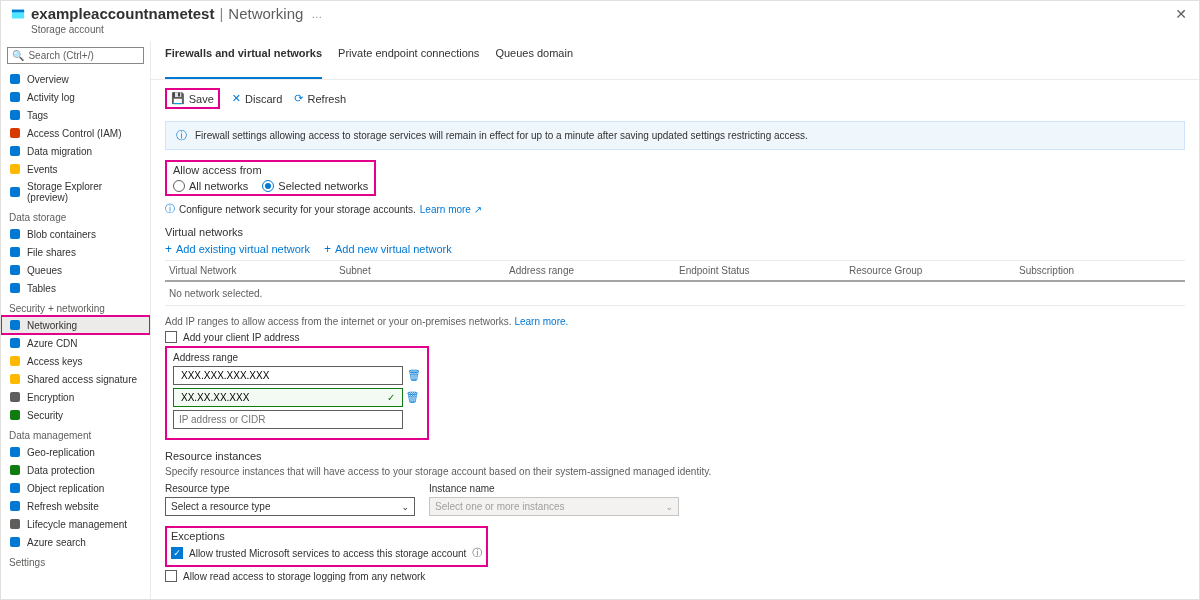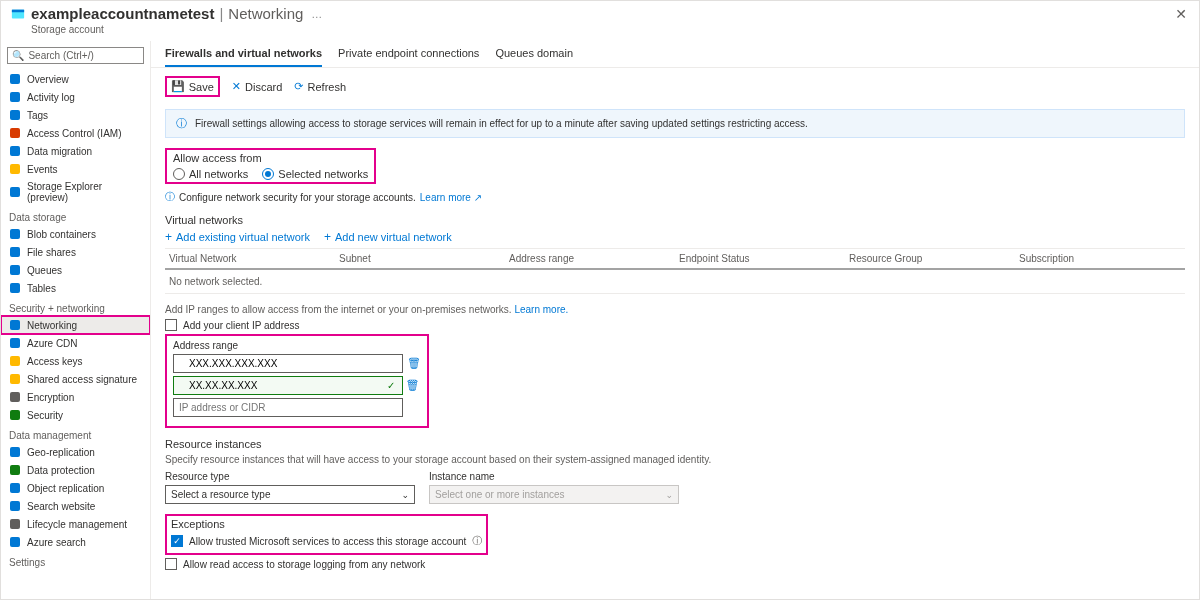--- a/index.html
+++ b/index.html
@@ -16,21 +16,21 @@
   .body { display: flex; flex: 1; min-height: 0; }
   .sidebar { width: 150px; border-right: 1px solid #edebe9; overflow-y: auto; padding: 4px 0; }
   .search-box { margin: 2px 6px 6px 6px; display: flex; align-items: center; border: 1px solid #8a8886; padding: 2px 4px; font-size: 10px; color: #605e5c; }
   .search-box .mag { margin-right: 4px; font-size: 10px; }
   .nav-item { display: flex; align-items: center; padding: 3px 8px; font-size: 10px; color: #323130; cursor: pointer; }
   .nav-item.active { background: #edebe9; }
   .nav-item .nav-icon { width: 12px; height: 12px; margin-right: 6px; flex-shrink: 0; }
   .nav-group { padding: 6px 8px 2px 8px; font-size: 10px; color: #605e5c; font-weight: 400; }
   .main { flex: 1; overflow-y: auto; padding: 0 0 10px 0; }
   .tabs { display: flex; gap: 16px; padding: 6px 14px 0 14px; border-bottom: 1px solid #edebe9; font-size: 11px; }
-  .tab { padding-bottom: 6px; color: #323130; cursor: pointer; }
+  .tab { padding-bottom: 18px; color: #323130; cursor: pointer; }
   .tab.active { border-bottom: 2px solid #0078d4; font-weight: 600; }
   .toolbar { display: flex; align-items: center; gap: 12px; padding: 8px 14px; font-size: 11px; }
   .tool-btn { display: flex; align-items: center; gap: 4px; cursor: pointer; color: #323130; }
   .tool-btn .ticon { font-size: 11px; }
   .hl { border: 2px solid #e3008c; padding: 2px 4px; display: inline-flex; }
   .info-banner { display: flex; align-items: center; background: #eff6fc; border: 1px solid #cfe4fa; margin: 4px 14px 10px 14px; padding: 6px 10px; font-size: 10px; }
   .info-banner .info-icon { color: #0078d4; margin-right: 8px; font-size: 11px; }
   .content { padding: 0 14px; }
   .section-block { margin-bottom: 10px; }
   .section-label { font-size: 11px; color: #323130; margin-bottom: 4px; }
@@ -50,21 +50,21 @@
   .th { flex: 1; padding-left: 4px; }
   .table-empty { padding: 6px 4px; font-size: 10px; color: #605e5c; border-bottom: 1px solid #edebe9; }
   .firewall-desc { font-size: 10px; color: #605e5c; margin-bottom: 4px; }
   .checkbox-row { display: flex; align-items: center; gap: 6px; font-size: 10px; margin-bottom: 3px; }
   .fake-check { width: 12px; height: 12px; border: 1px solid #605e5c; display: inline-flex; align-items: center; justify-content: center; font-size: 9px; }
   .fake-check.checked { background: #0078d4; border-color: #0078d4; color: #fff; }
   .fake-check.checked::after { content: "✓"; }
   .address-panel { border: 2px solid #e3008c; padding: 4px 6px 6px 6px; display: inline-block; }
   .field-label { font-size: 10px; color: #323130; margin-bottom: 3px; }
   .ip-row { display: flex; align-items: center; gap: 4px; margin-bottom: 3px; }
-  .ip-input { width: 230px; border: 1px solid #605e5c; padding: 3px 15px; font-size: 10px; background: #fff; }
+  .ip-input { width: 230px; border: 1px solid #605e5c; padding: 3px 7px; font-size: 10px; background: #fff; }
   .ip-input.validated { border-color: #107c10; background: #f3faf3; }
   .valid-mark { color: #107c10; font-size: 10px; position: relative; left: -20px; }
   .delete-icon { color: #0078d4; font-size: 11px; cursor: pointer; }
   .ip-placeholder { width: 230px; border: 1px solid #605e5c; padding: 3px 5px; font-size: 10px; color: #a19f9d; }
   .desc-text { font-size: 10px; color: #605e5c; margin-bottom: 6px; }
   .select-row { display: flex; gap: 14px; }
   .select-col { display: flex; flex-direction: column; }
   .fake-select { width: 250px; border: 1px solid #605e5c; padding: 3px 5px; font-size: 10px; display: flex; justify-content: space-between; align-items: center; }
   .fake-select.disabled { color: #a19f9d; background: #f3f2f1; border-color: #c8c6c4; }
   .chev { font-size: 9px; }
@@ -218,21 +218,21 @@
           <div class="nav-item">
             <svg class="nav-icon" viewBox="0 0 12 12">
               <rect x="1" y="1" width="10" height="10" rx="2" fill="#0078d4"></rect>
             </svg>
             <span>Object replication</span>
           </div>
           <div class="nav-item">
             <svg class="nav-icon" viewBox="0 0 12 12">
               <rect x="1" y="1" width="10" height="10" rx="2" fill="#0078d4"></rect>
             </svg>
-            <span>Search website</span>
+            <span>Refresh website</span>
           </div>
           <div class="nav-item">
             <svg class="nav-icon" viewBox="0 0 12 12">
               <rect x="1" y="1" width="10" height="10" rx="2" fill="#605e5c"></rect>
             </svg>
             <span>Lifecycle management</span>
           </div>
           <div class="nav-item">
             <svg class="nav-icon" viewBox="0 0 12 12">
               <rect x="1" y="1" width="10" height="10" rx="2" fill="#0078d4"></rect>

